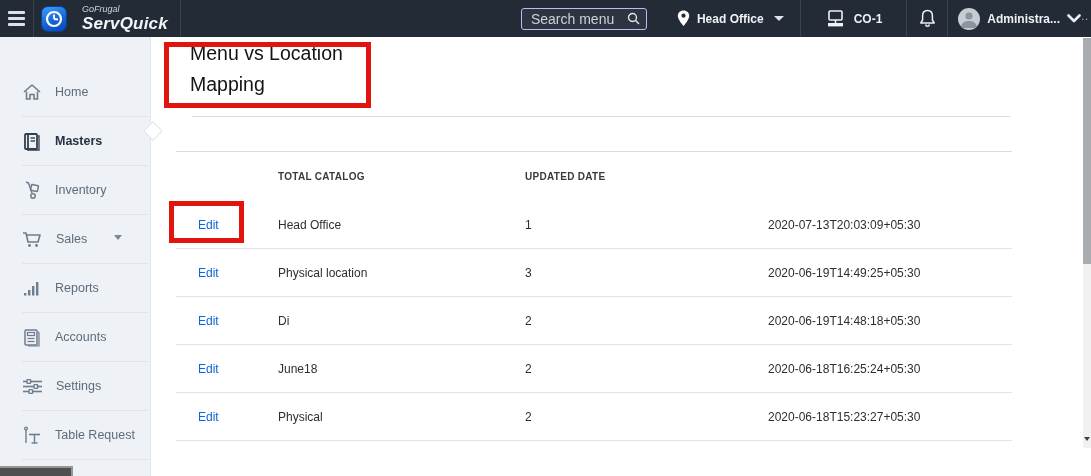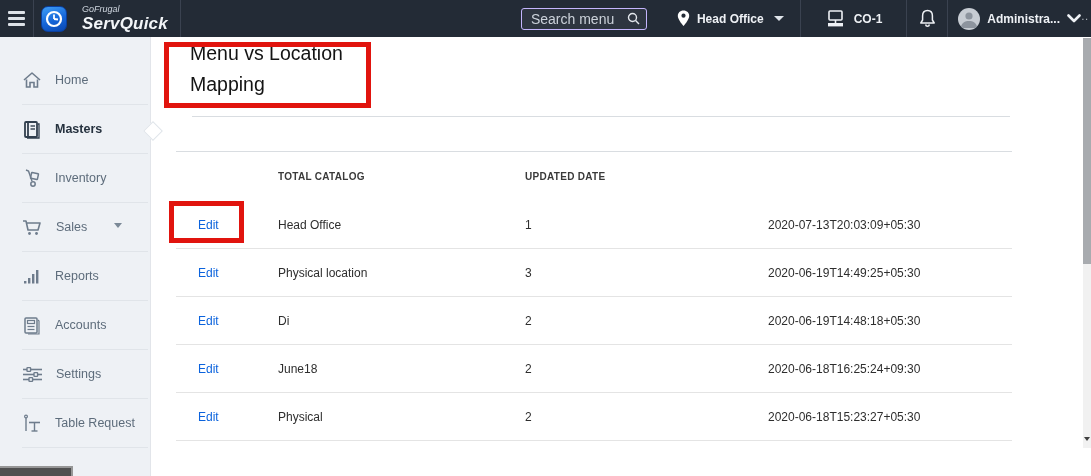--- a/index.html
+++ b/index.html
@@ -47,21 +47,21 @@
   .h-user { gap:7px; padding:0 10px; cursor:pointer; }
   .h-label { font-size:12px; font-weight:700; color:#eef1f5; white-space:nowrap; }
   .caret-down { width:0; height:0; border-left:5px solid transparent; border-right:5px solid transparent; border-top:5px solid #dfe4ea; margin-left:3px; }
   .avatar { width:22px; height:22px; border-radius:50%; background:#c7ccd3; overflow:hidden; position:relative; }
   .avatar svg { position:absolute; left:0; top:0; }
   .edge-dots { position:absolute; right:2px; top:11px; font-size:10px; color:#c3c8cf; letter-spacing:1px; }
 
   
   .sidebar {
     position:absolute; left:0; top:37px; width:151px; height:439px;
-    background:#eef1f5; border-right:1px solid #e2e5ea; padding-top:19px;
+    background:#eef1f5; border-right:1px solid #e2e5ea; padding-top:31px;
   }
   .side-item { height:48px; display:flex; align-items:center; padding-left:22px; gap:13px; cursor:pointer; position:relative; }
   .side-item .lbl { font-size:12.5px; color:#5d6c7b; }
   .side-item.active .lbl { color:#26323f; font-weight:700; }
   .side-hr { height:1px; background:#e0e4e9; margin-left:22px; margin-right:2px; }
   .side-caret { position:absolute; right:28px; top:20px; width:0; height:0; border-left:4px solid transparent; border-right:4px solid transparent; border-top:5px solid #7b8997; }
   .notch {
     position:absolute; left:146px; top:124px; width:14px; height:14px;
     background:#ffffff; border:1px solid #e0e5ea; transform:rotate(45deg); z-index:3;
   }
@@ -322,21 +322,21 @@
         <div class="t-row">
           <div class="td edit-cell"><a class="edit-link">Edit</a></div>
           <div class="td">Di</div>
           <div class="td">2</div>
           <div class="td">2020-06-19T14:48:18+05:30</div>
         </div>
         <div class="t-row">
           <div class="td edit-cell"><a class="edit-link">Edit</a></div>
           <div class="td">June18</div>
           <div class="td">2</div>
-          <div class="td">2020-06-18T16:25:24+09:30</div>
+          <div class="td">2020-06-18T16:25:24+05:30</div>
         </div>
         <div class="t-row">
           <div class="td edit-cell"><a class="edit-link">Edit</a></div>
           <div class="td">Physical</div>
           <div class="td">2</div>
           <div class="td">2020-06-18T15:23:27+05:30</div>
         </div>
       </div>
     </div>
   </div>

